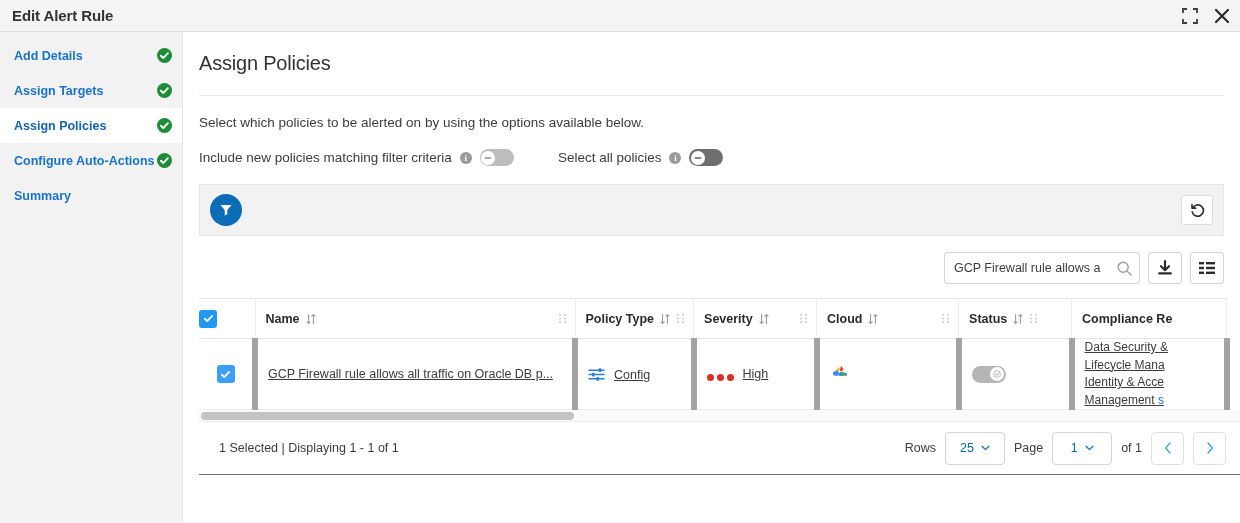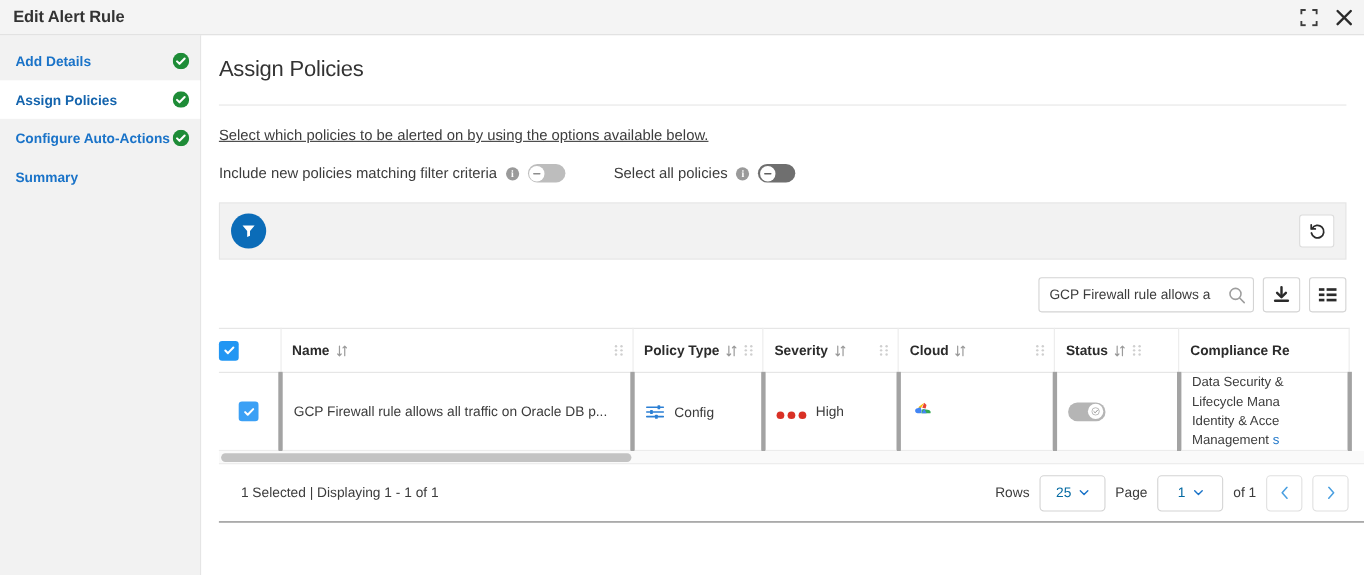--- a/index.html
+++ b/index.html
@@ -50,21 +50,21 @@
   .side-item.active .side-label { color: #1464ad; }
   .check-badge { width: 15px; height: 15px; flex: 0 0 15px; }
 
   
   .main { flex: 1; background: #ffffff; padding: 0 0 0 16px; overflow: hidden; }
   .page-title {
     font-size: 20px; color: #333333; font-weight: normal;
     padding: 20px 0 0 0; letter-spacing: -0.2px;
   }
   .rule { height: 1px; background: #e6e6e6; margin: 20px 16px 0 0; }
-  .intro { font-size: 13.5px; color: #3c3c3c; padding: 19px 0 0 0; text-decoration: underline; }
+  .intro { font-size: 13.5px; color: #3c3c3c; padding: 19px 0 0 0; }
 
   .toggle-row {
     display: flex; align-items: center;
     padding: 19px 0 0 0; gap: 8px;
   }
   .toggle-label { font-size: 13.5px; color: #3c3c3c; }
   .info-dot {
     width: 12px; height: 12px; border-radius: 50%;
     background: #9a9a9a; color: #ffffff;
     font-size: 9px; font-weight: bold; line-height: 12px;
@@ -141,23 +141,23 @@
     font-size: 12.5px; font-weight: bold; color: #2b2b2b;
     text-align: left; padding: 0 8px 0 10px; vertical-align: middle;
   }
   .th-inner { display: flex; align-items: center; width: 100%; }
   .th-text { white-space: nowrap; }
   .sort-ic { width: 10px; height: 12px; margin-left: 6px; flex: 0 0 10px; }
   .grip { margin-left: auto; width: 9px; height: 11px; flex: 0 0 9px; cursor: grab; }
   .grip.tight { margin-left: 6px; }
   .tbl td {
     height: 52px; border-bottom: 1px solid #ececec;
-    border-right: 4px solid #a3a3a3;
+    border-right: 6px solid #a3a3a3;
     font-size: 12.5px; color: #3c3c3c;
-    padding: 0 8px 0 10px; vertical-align: middle;
+    padding: 0 8px 0 10px; vertical-align: middle; text-decoration: underline;
   }
   .cb-cell { width: 56px; text-align: center; padding: 0 !important; }
   .cbx {
     width: 18px; height: 18px; border-radius: 3px; background: #3ba0f5;
     display: inline-flex; align-items: center; justify-content: center;
     cursor: pointer; vertical-align: middle;
   }
   .cbx.header { background: #2196f3; }
   .name-cell { white-space: nowrap; overflow: hidden; text-overflow: ellipsis; }
   .cell-flex { display: flex; align-items: flex-end; gap: 9px; }
@@ -226,20 +226,27 @@
   <div class="sidebar">
 
     <div class="side-item">
       <span class="side-label">Add Details</span>
       <svg class="check-badge" viewBox="0 0 16 16">
         <circle cx="8" cy="8" r="8" fill="#1e8c37"></circle>
         <path d="M4.2 8.3l2.4 2.4 5-5.2" fill="none" stroke="#ffffff" stroke-width="2" stroke-linecap="round" stroke-linejoin="round"></path>
       </svg>
     </div>
 
+    <div class="side-item">
+      <span class="side-label">Assign Targets</span>
+      <svg class="check-badge" viewBox="0 0 16 16">
+        <circle cx="8" cy="8" r="8" fill="#1e8c37"></circle>
+        <path d="M4.2 8.3l2.4 2.4 5-5.2" fill="none" stroke="#ffffff" stroke-width="2" stroke-linecap="round" stroke-linejoin="round"></path>
+      </svg>
+    </div>
 
     <div class="side-item active">
       <span class="side-label">Assign Policies</span>
       <svg class="check-badge" viewBox="0 0 16 16">
         <circle cx="8" cy="8" r="8" fill="#1e8c37"></circle>
         <path d="M4.2 8.3l2.4 2.4 5-5.2" fill="none" stroke="#ffffff" stroke-width="2" stroke-linecap="round" stroke-linejoin="round"></path>
       </svg>
     </div>
 
     <div class="side-item">

